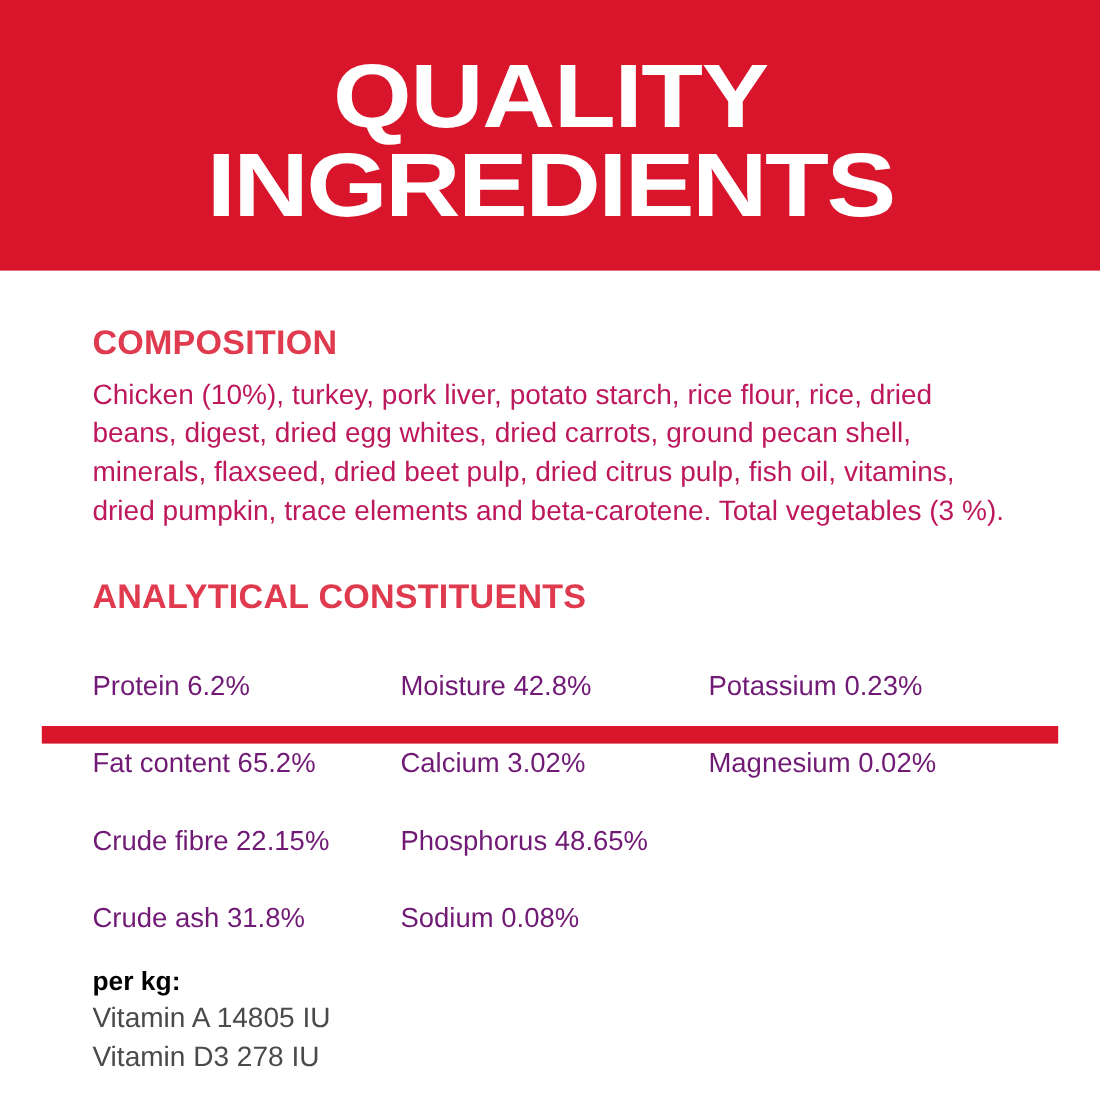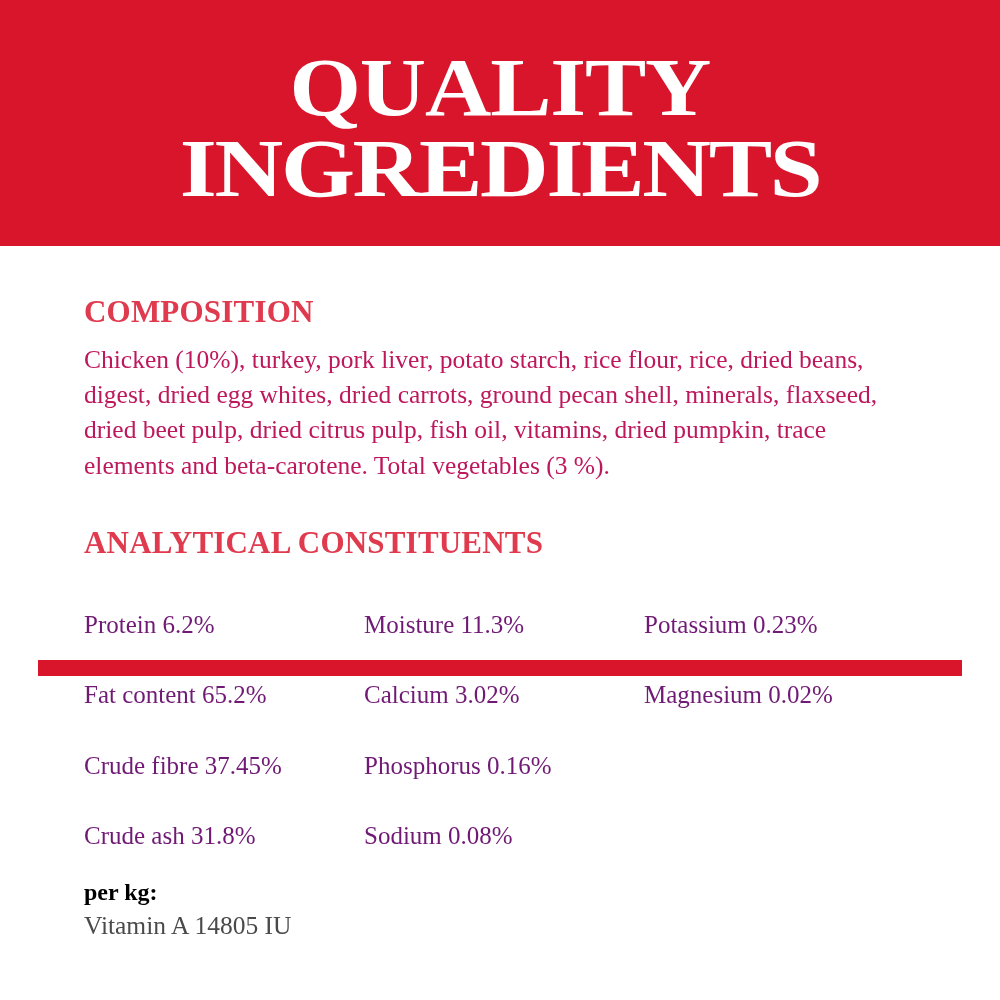--- a/index.html
+++ b/index.html
@@ -13,21 +13,20 @@
     font-family: "Liberation Sans", sans-serif;
     color: #3b3b3b;
     overflow: hidden;
   }
 
   .page {
     position: relative;
     width: 1000px;
     height: 712px;
     box-sizing: border-box;
-    font-family: Liberation Serif, serif;
   }
 
   
   .banner {
     background: #d8152b;
     height: 246px;
     display: flex;
     flex-direction: column;
     align-items: center;
     justify-content: center;
@@ -136,39 +135,40 @@
     <div>
       <h2 class="section-title">COMPOSITION</h2>
       <p class="composition-text">Chicken (10%), turkey, pork liver, potato starch, rice flour, rice, dried beans, digest, dried egg whites, dried carrots, ground pecan shell, minerals, flaxseed, dried beet pulp, dried citrus pulp, fish oil, vitamins, dried pumpkin, trace elements and beta-carotene. Total vegetables (3 %).</p>
     </div>
 
     <div class="analytical-block">
       <h2 class="section-title">ANALYTICAL CONSTITUENTS</h2>
 
       <div class="constituents-grid">
         <div class="constituent-item">Protein 6.2%</div>
-        <div class="constituent-item">Moisture 11.3%</div>
+        <div class="constituent-item">Moisture 42.8%</div>
         <div class="constituent-item">Potassium 0.23%</div>
 
         <div class="constituent-item">Fat content 65.2%</div>
         <div class="constituent-item">Calcium 3.02%</div>
         <div class="constituent-item">Magnesium 0.02%</div>
 
-        <div class="constituent-item">Crude fibre 37.45%</div>
-        <div class="constituent-item">Phosphorus 0.16%</div>
+        <div class="constituent-item">Crude fibre 22.15%</div>
+        <div class="constituent-item">Phosphorus 48.65%</div>
         <div class="constituent-item"></div>
 
         <div class="constituent-item">Crude ash 31.8%</div>
         <div class="constituent-item">Sodium 0.08%</div>
         <div class="constituent-item"></div>
       </div>
     </div>
 
     <div class="perkg-block">
       <p class="perkg-label">per kg:</p>
       <div class="vitamin-item">Vitamin A 14805 IU</div>
+      <div class="vitamin-item">Vitamin D3 278 IU</div>
     </div>
 
   </div>
 
   <div class="footer-bar"></div>
 
 </div>
 
 </body></html>

